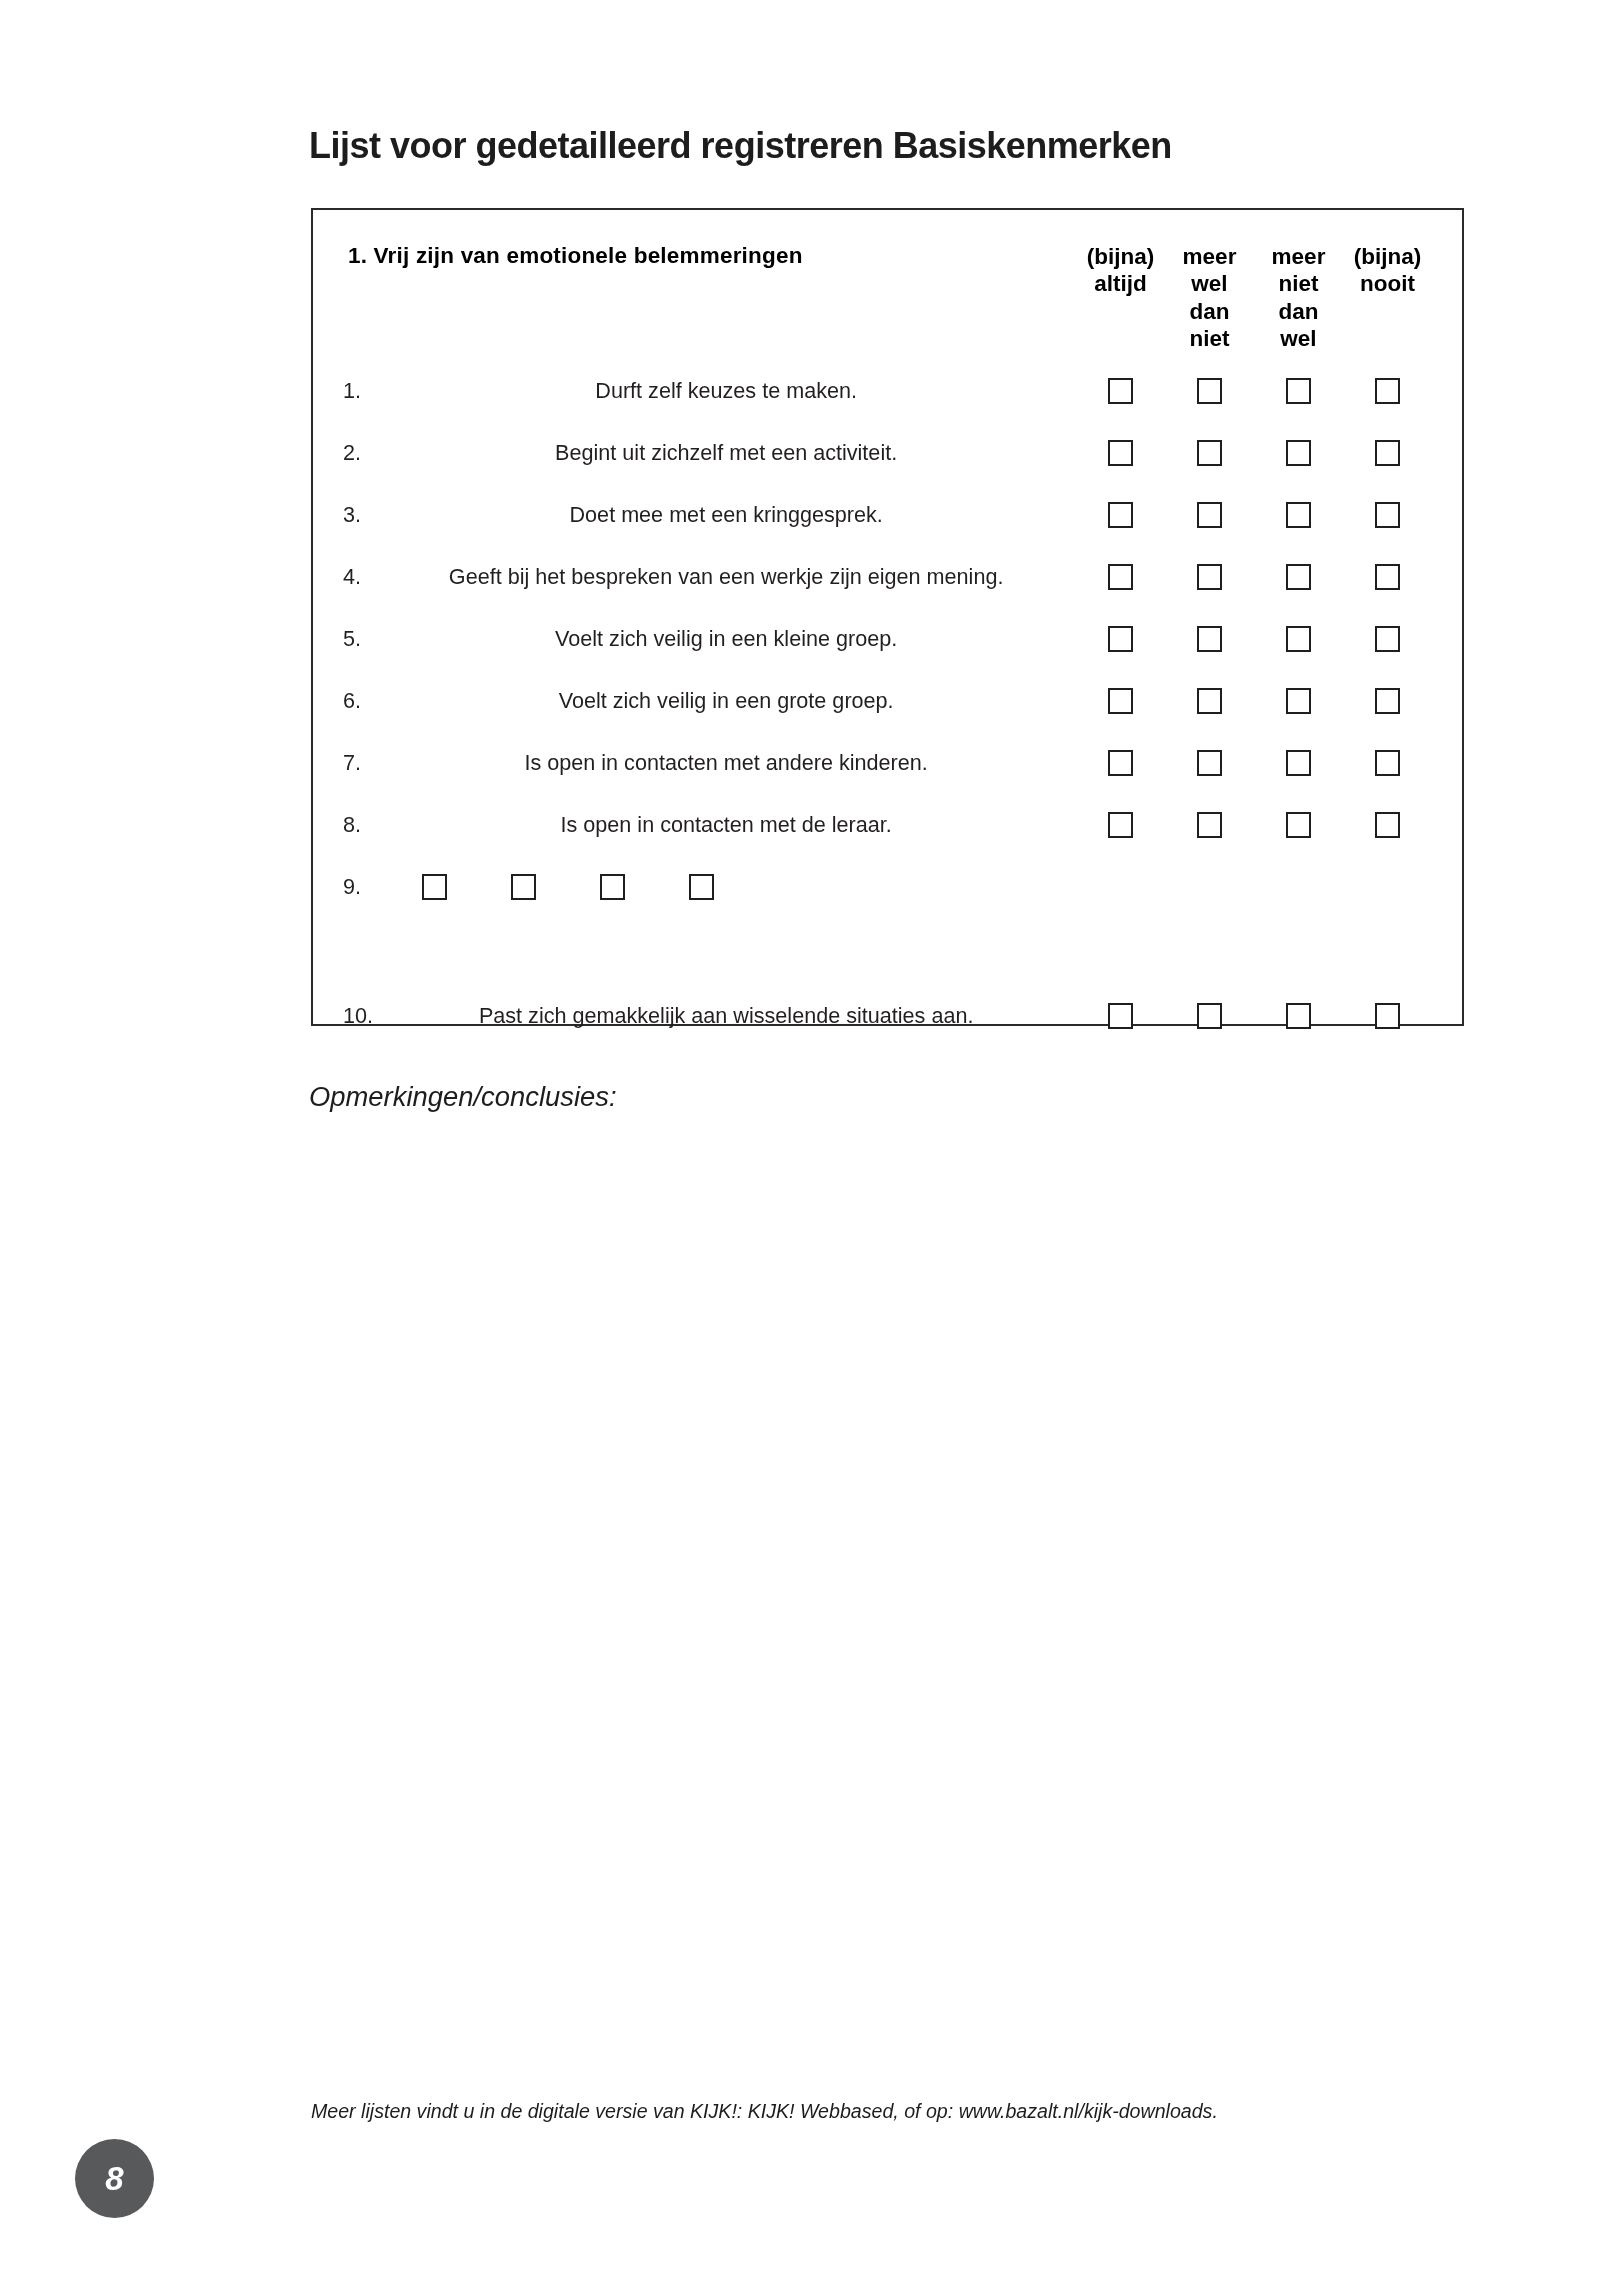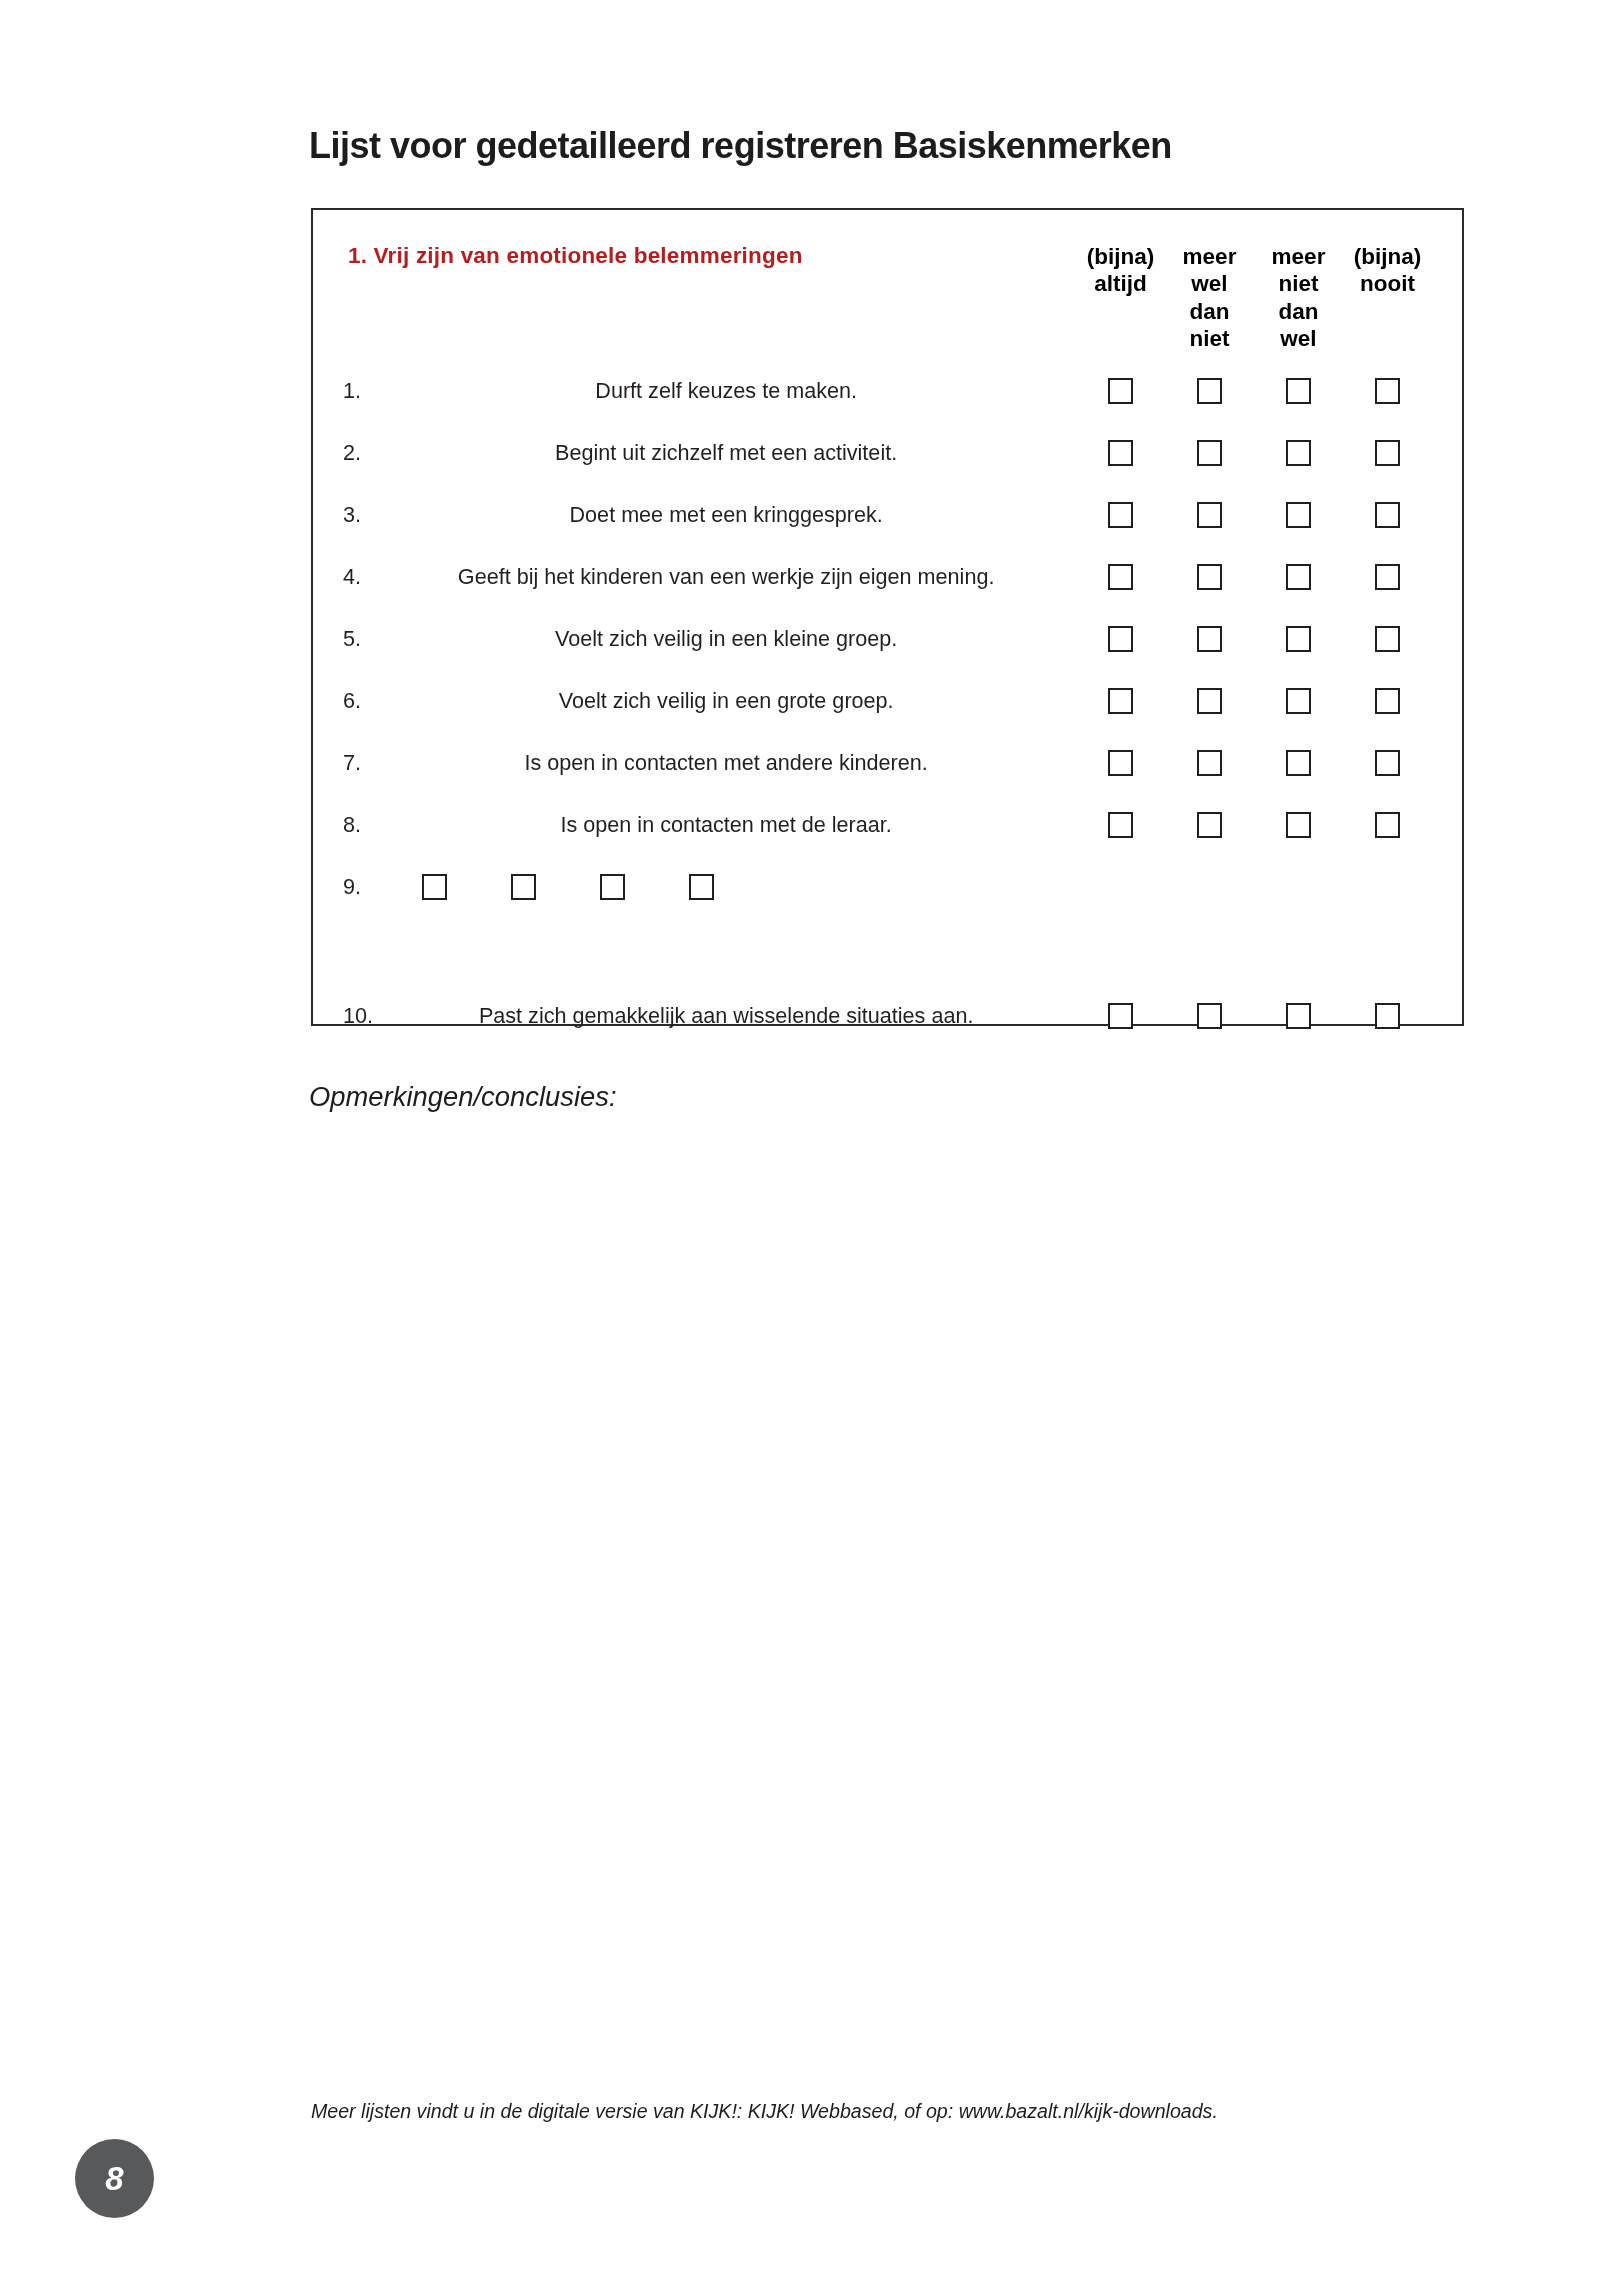--- a/index.html
+++ b/index.html
@@ -11,21 +11,21 @@
   .page-title{
     position:absolute;left:309px;top:125px;margin:0;
     font-size:36px;font-weight:bold;letter-spacing:-0.5px;color:#1d1d1d;
   }
   .form-table{
     position:absolute;left:311px;top:208px;width:1153px;height:818px;
     border:2px solid #2a2a2a;box-sizing:border-box;background:#fff;
   }
   .thead{display:flex;padding-top:33px;}
   .section-title{
-    flex:1;padding-left:35px;font-size:22.5px;font-weight:bold;color:#b91c1c;
+    flex:1;padding-left:35px;font-size:22.5px;font-weight:bold;color:#000000;
     letter-spacing:0.2px;
   }
   .cols{flex:none;width:357px;margin-right:29px;display:flex;}
   .hcell{
     width:89px;text-align:center;font-weight:bold;font-size:22.5px;
     line-height:27.4px;white-space:pre-line;color:#000000;
   }
   .rows{margin-top:24.5px;}
   .row{display:flex;align-items:flex-start;height:62px;}
   .row.tall{height:84px;}
@@ -130,21 +130,21 @@
             <div class="cbox"></div>
           </div>
         <div class="ccell">
             <div class="cbox"></div>
           </div>
       </div>
     </div>
 
     <div class="row">
       <div class="num">4.</div>
-      <div class="item-text">Geeft bij het kinderen van een werkje zijn eigen mening.</div>
+      <div class="item-text">Geeft bij het bespreken van een werkje zijn eigen mening.</div>
       <div class="cols">
         <div class="ccell">
             <div class="cbox"></div>
           </div>
         <div class="ccell">
             <div class="cbox"></div>
           </div>
         <div class="ccell">
             <div class="cbox"></div>
           </div>

